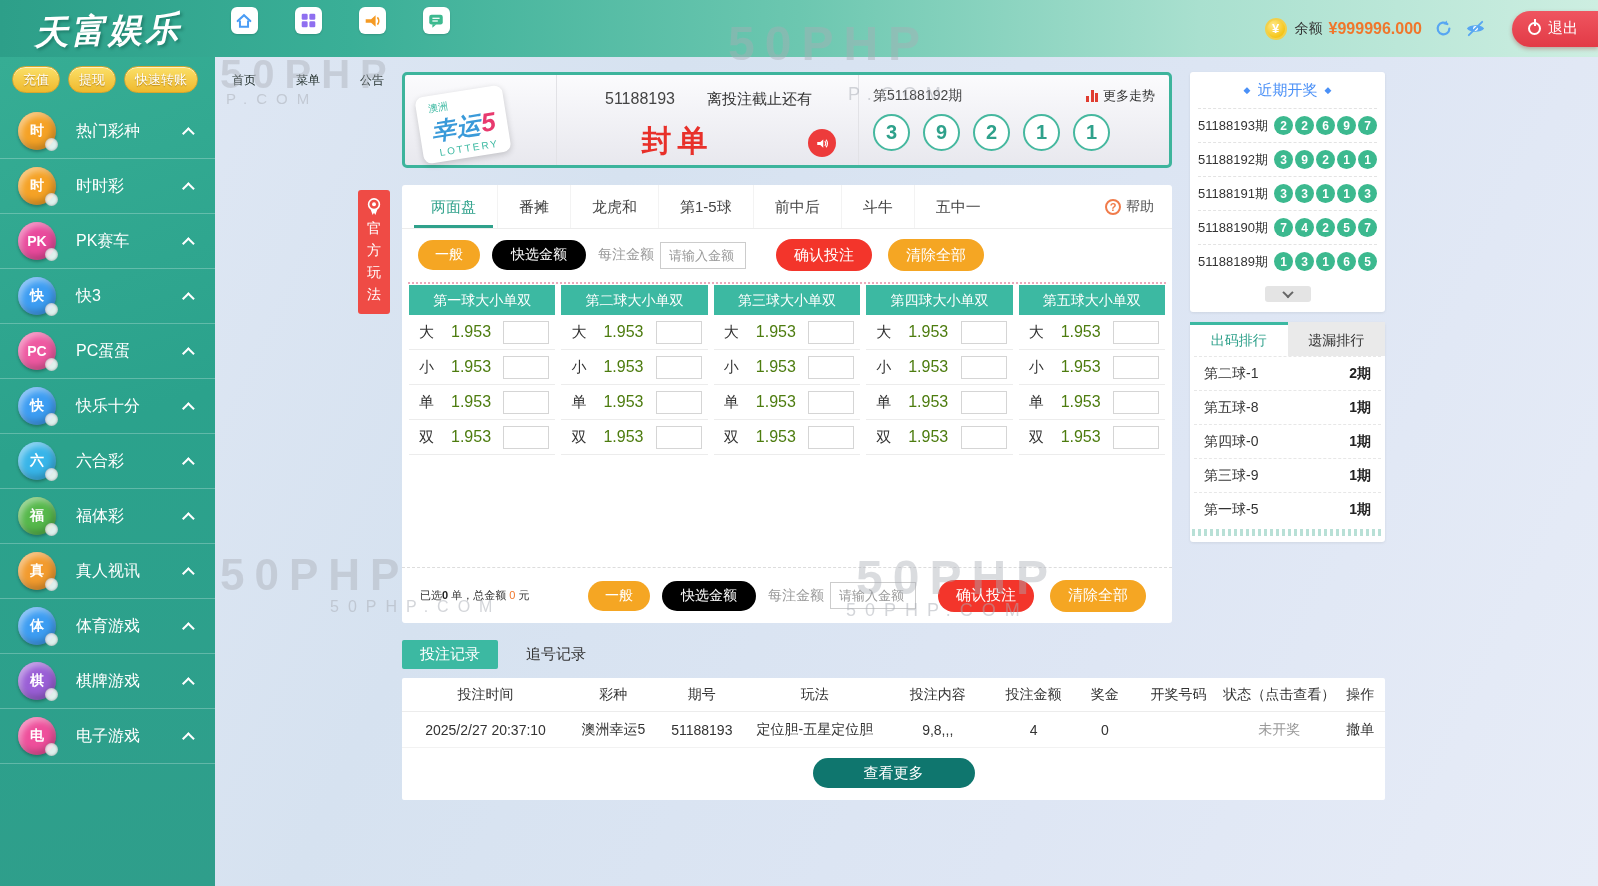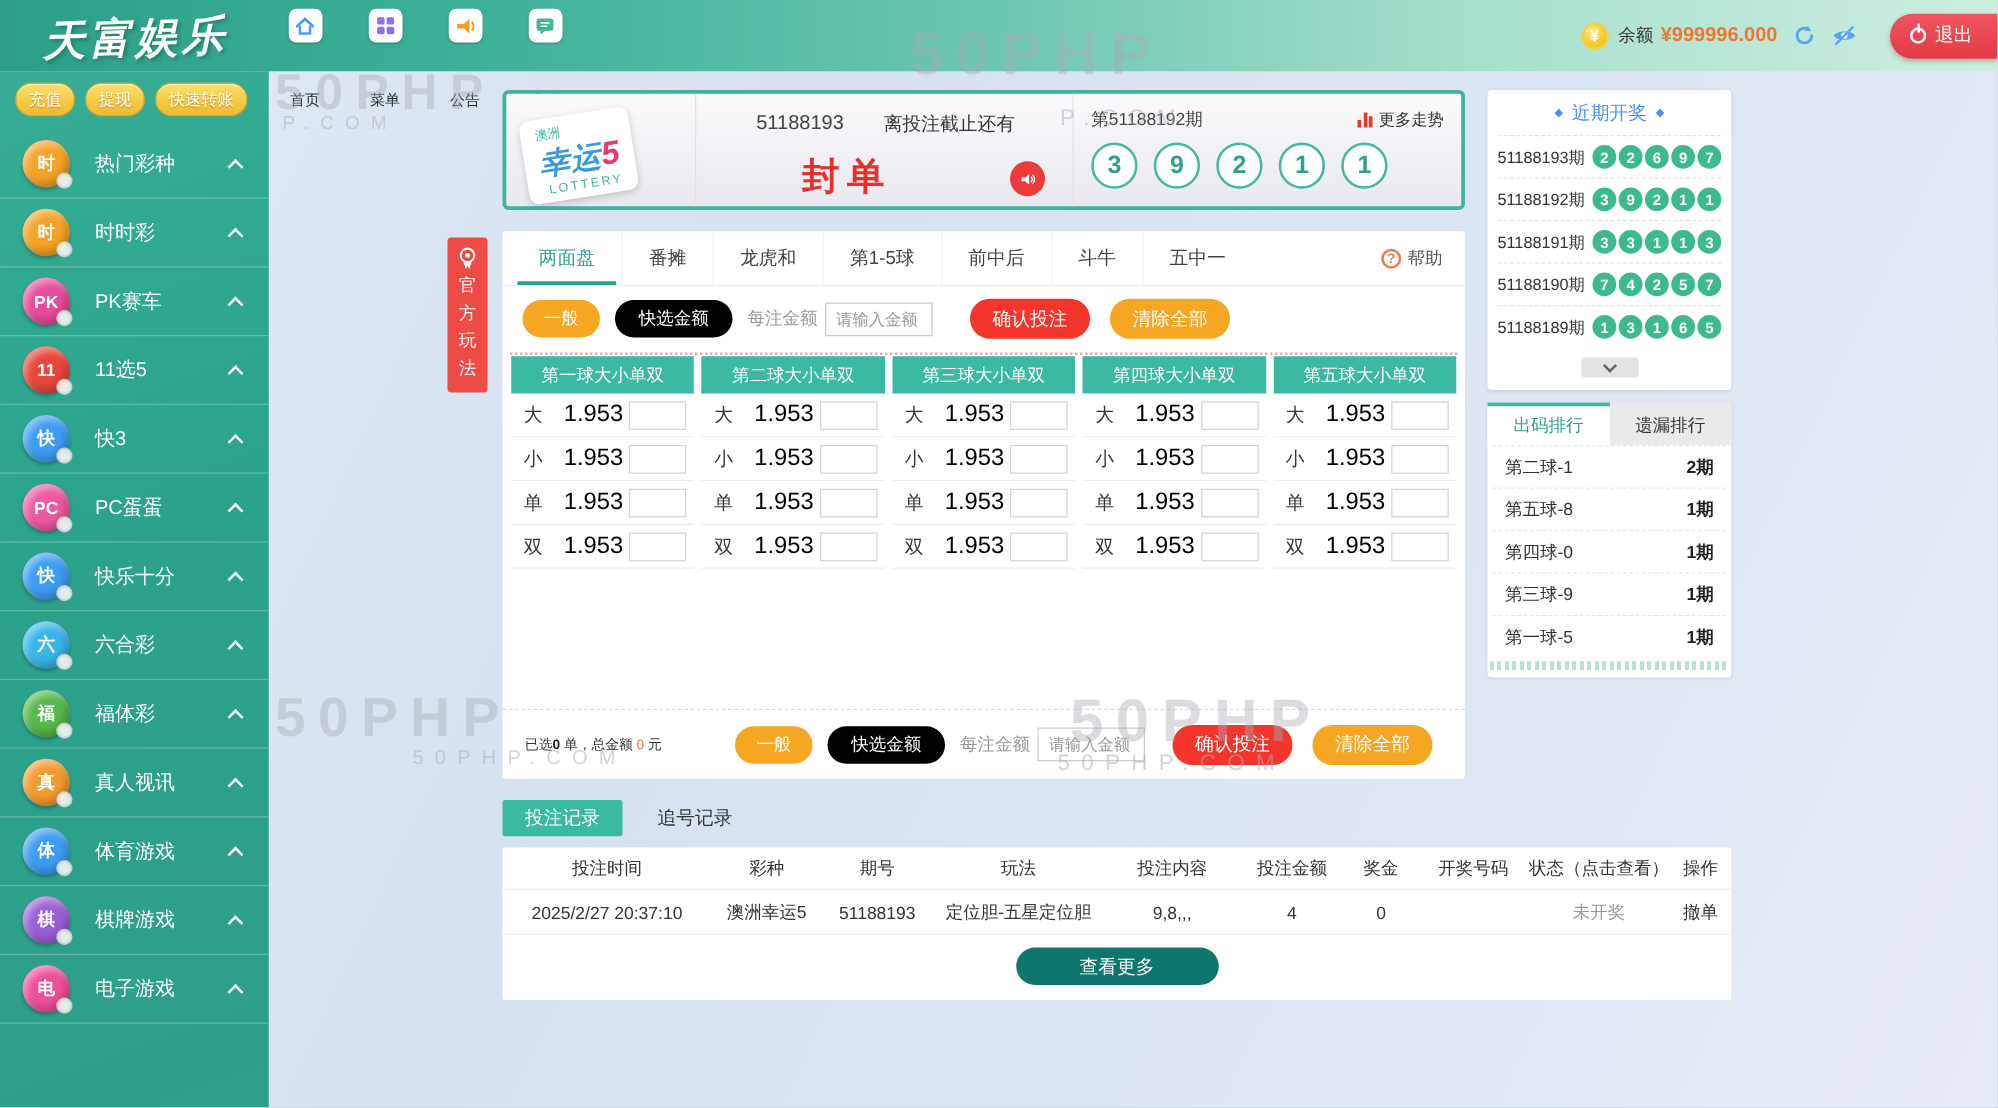--- a/index.html
+++ b/index.html
@@ -97,21 +97,21 @@
   .amt-input { width:86px; height:27px; border:1px solid #ccc; margin-left:6px; font-size:13px; padding:0 8px; color:#333; }
   .amt-input::placeholder { color:#999; }
   .btn-confirm { background:#f3352b; width:96px; height:32px; margin-left:30px; font-size:15px; }
   .btn-clear { background:#f5a623; width:96px; height:32px; margin-left:16px; font-size:15px; }
   .dotted-sep { border-top:2px dotted #eba9bb; margin:2px 6px 0 6px; }
   .bet-table { display:flex; padding:1px 4px 0 4px; }
   .bet-col { flex:1; margin:0 3px; }
   .bet-col-head { height:30px; background:#3cb9a2; color:#fff; font-size:14px; text-align:center; line-height:30px; }
   .bet-cell { height:35px; display:flex; align-items:center; border-bottom:1px solid #ececec; padding:0 6px 0 10px; background:#fff; }
   .bet-side { font-size:15px; color:#333; width:24px; }
-  .bet-odds { font-size:19px; color:#000000; margin-left:8px; }
+  .bet-odds { font-size:16px; color:#4d7c0f; margin-left:8px; }
   .bet-input { margin-left:auto; width:46px; height:23px; border:1px solid #d5d5d5; }
   .summary { position:absolute; left:0; right:0; bottom:0; height:56px; border-top:1px dashed #ddd;
              display:flex; align-items:center; padding:0 26px 0 18px; }
   .sum-text { font-size:11px; color:#333; }
   .sum-count { font-weight:bold; color:#222; }
   .sum-amount { color:#f0762b; }
   .summary .btn-general { margin-left:auto; }
   .summary .btn-confirm { margin-left:22px; }
 
   
@@ -278,25 +278,20 @@
         <span class="ball-ico" style="background: rgb(245, 162, 38);">时</span>
         <span class="menu-label">时时彩</span>
         <span class="chev-up"></span>
       </div>
       <div class="menu-item">
         <span class="ball-ico" style="background: rgb(233, 74, 156);">PK</span>
         <span class="menu-label">PK赛车</span>
         <span class="chev-up"></span>
       </div>
       <div class="menu-item">
-        <span class="ball-ico" style="background: rgb(232, 70, 59);">11</span>
-        <span class="menu-label">11选5</span>
-        <span class="chev-up"></span>
-      </div>
-      <div class="menu-item">
         <span class="ball-ico" style="background: rgb(61, 157, 242);">快</span>
         <span class="menu-label">快3</span>
         <span class="chev-up"></span>
       </div>
       <div class="menu-item">
         <span class="ball-ico" style="background: rgb(238, 89, 161);">PC</span>
         <span class="menu-label">PC蛋蛋</span>
         <span class="chev-up"></span>
       </div>
       <div class="menu-item">

